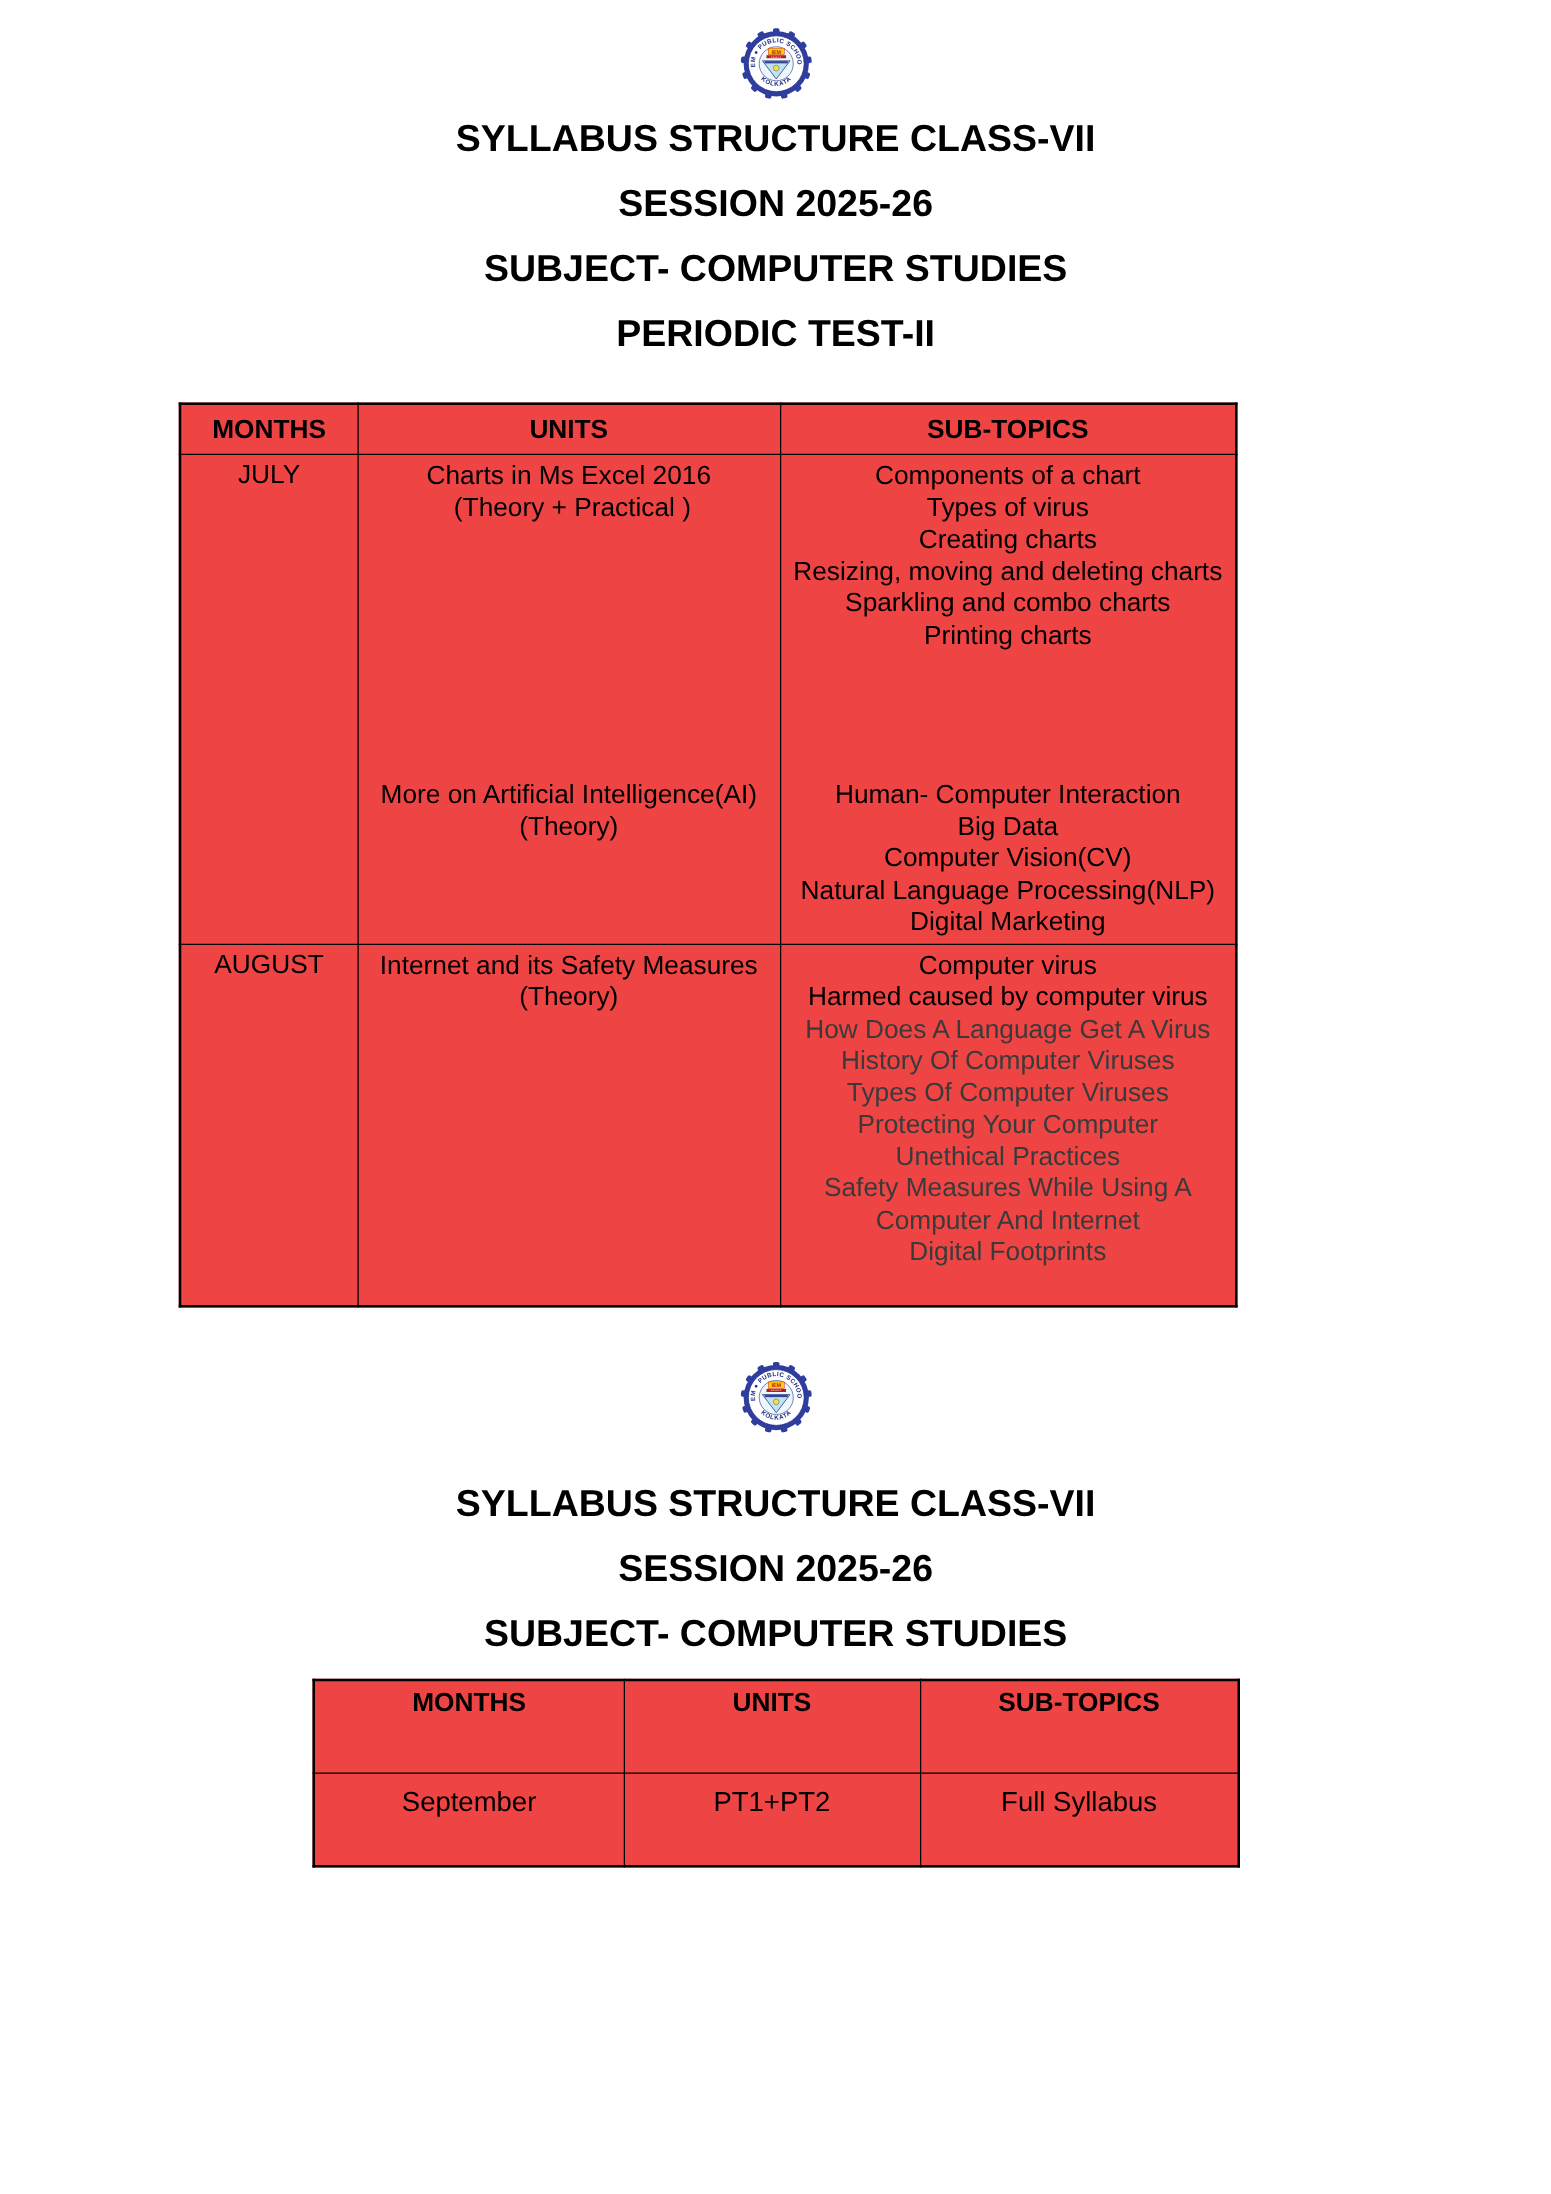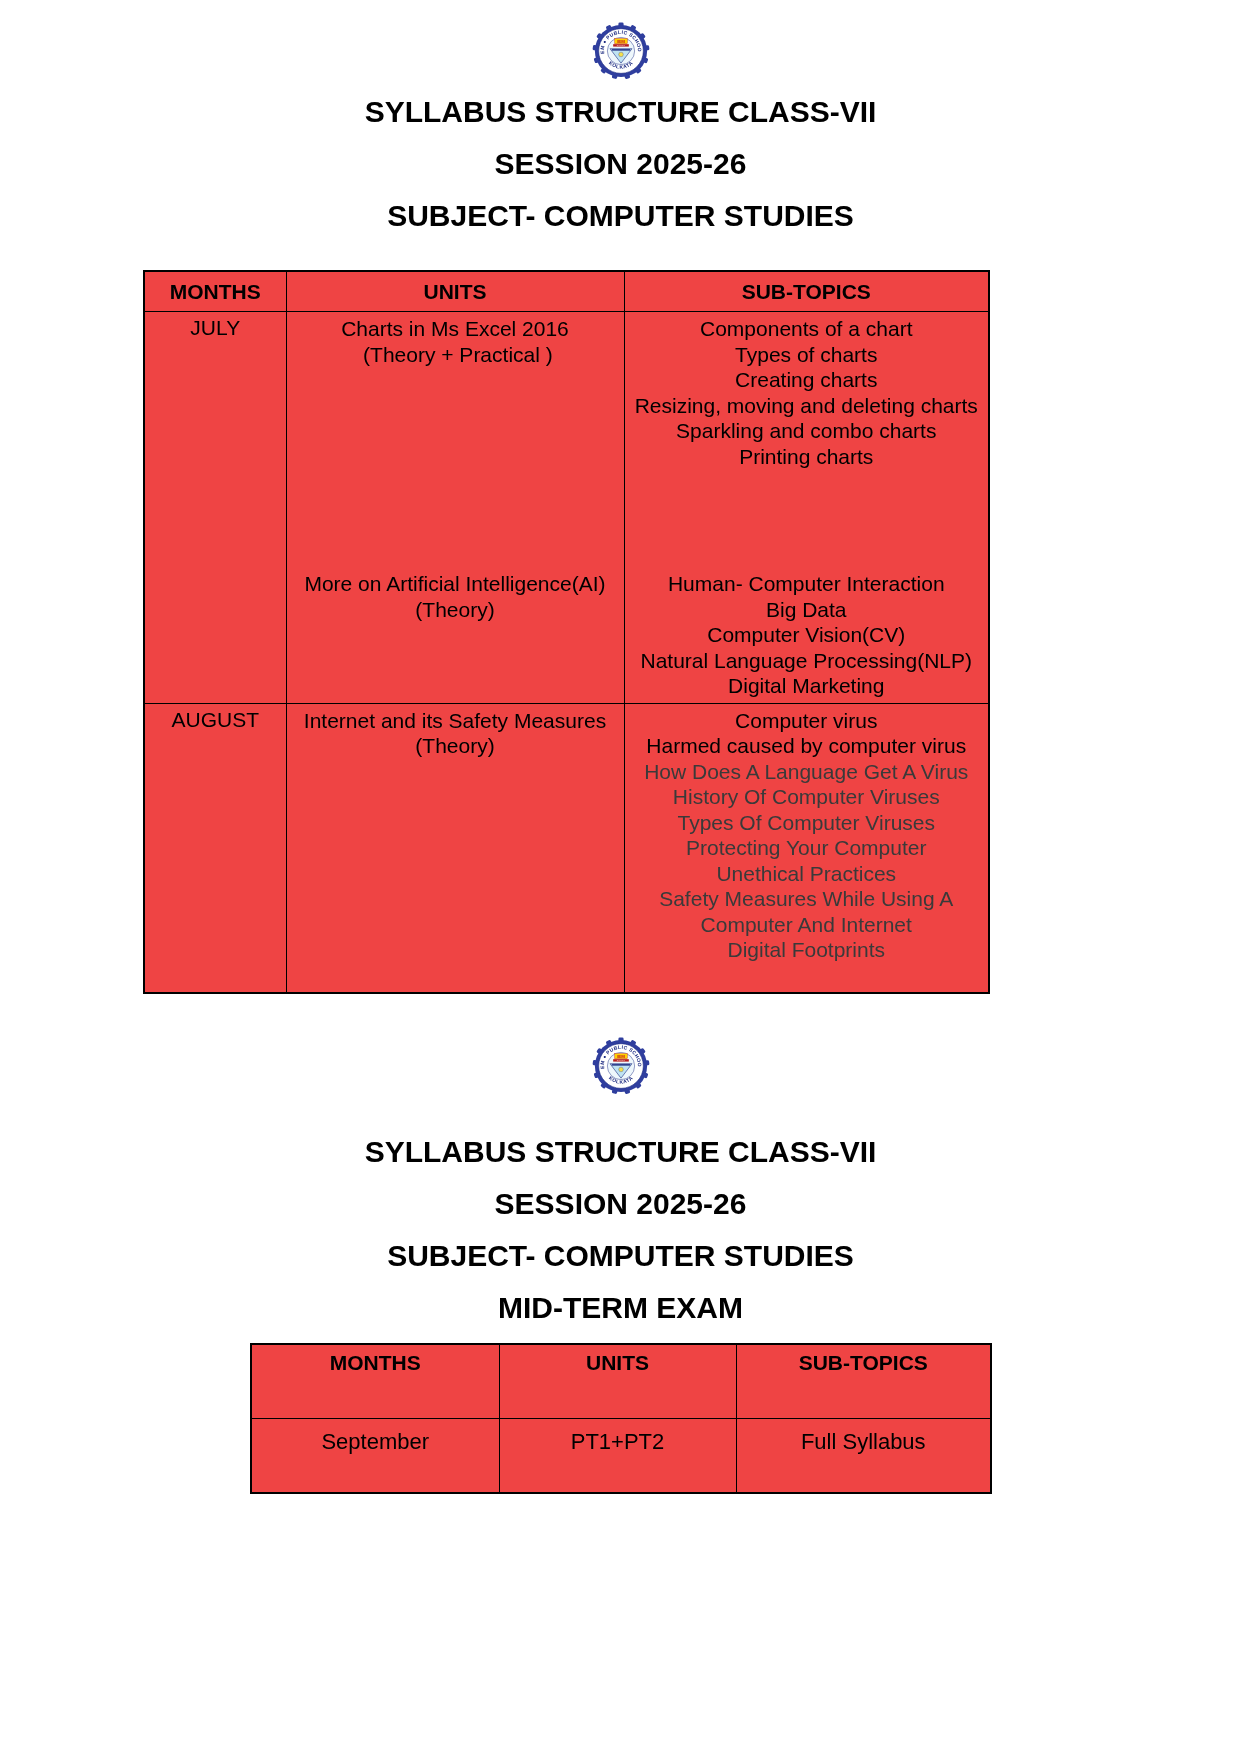--- a/index.html
+++ b/index.html
@@ -82,20 +82,21 @@
       <text x="50" y="41.5" font-size="3" fill="#ffffff" text-anchor="middle" letter-spacing="0.8">GROUP</text>
       <path d="M31 46 L69 46 L50 71 Z" fill="#bfe3f2" stroke="#1b2a80" stroke-width="1"></path>
       <rect x="34" y="46.5" width="32" height="3" fill="#1b2a80" opacity="0.85"></rect>
       <circle cx="50" cy="56" r="4" fill="#f4e04d" stroke="#1b2a80" stroke-width="0.5"></circle>
     </svg>
   </div>
 
   <div class="heading first">SYLLABUS STRUCTURE CLASS-VII</div>
   <div class="heading">SESSION 2025-26</div>
   <div class="heading">SUBJECT- COMPUTER STUDIES</div>
+  <div class="heading">PERIODIC TEST-II</div>
 
   <table class="t1">
     <colgroup>
         <col style="width:142px">
         <col style="width:338px">
         <col style="width:365px">
       </colgroup>
     <thead>
       <tr>
         <th>MONTHS</th>
@@ -115,21 +116,21 @@
             <div class="line">&nbsp;</div>
             <div class="line">&nbsp;</div>
             <div class="line">&nbsp;</div>
             <div class="line">&nbsp;</div>
             <div class="line">&nbsp;</div>
             <div class="line">More on Artificial Intelligence(AI)</div>
             <div class="line">(Theory)</div>
           </td>
         <td>
             <div class="line">Components of a chart</div>
-            <div class="line">Types of charts</div>
+            <div class="line">Types of virus</div>
             <div class="line">Creating charts</div>
             <div class="line">Resizing, moving and deleting charts</div>
             <div class="line">Sparkling and combo charts</div>
             <div class="line">Printing charts</div>
             <div class="line">&nbsp;</div>
             <div class="line">&nbsp;</div>
             <div class="line">&nbsp;</div>
             <div class="line">&nbsp;</div>
             <div class="line">Human- Computer Interaction</div>
             <div class="line">Big Data</div>
@@ -199,21 +200,20 @@
       <text x="50" y="41.5" font-size="3" fill="#ffffff" text-anchor="middle" letter-spacing="0.8">GROUP</text>
       <path d="M31 46 L69 46 L50 71 Z" fill="#bfe3f2" stroke="#1b2a80" stroke-width="1"></path>
       <rect x="34" y="46.5" width="32" height="3" fill="#1b2a80" opacity="0.85"></rect>
       <circle cx="50" cy="56" r="4" fill="#f4e04d" stroke="#1b2a80" stroke-width="0.5"></circle>
     </svg>
   </div>
 
   <div class="heading" style="margin-top:42px;">SYLLABUS STRUCTURE CLASS-VII</div>
   <div class="heading">SESSION 2025-26</div>
   <div class="heading">SUBJECT- COMPUTER STUDIES</div>
-  <div class="heading">MID-TERM EXAM</div>
 
   <table class="t2">
     <colgroup>
         <col style="width:248px">
         <col style="width:237px">
         <col style="width:255px">
       </colgroup>
     <thead>
       <tr>
         <th>MONTHS</th>

